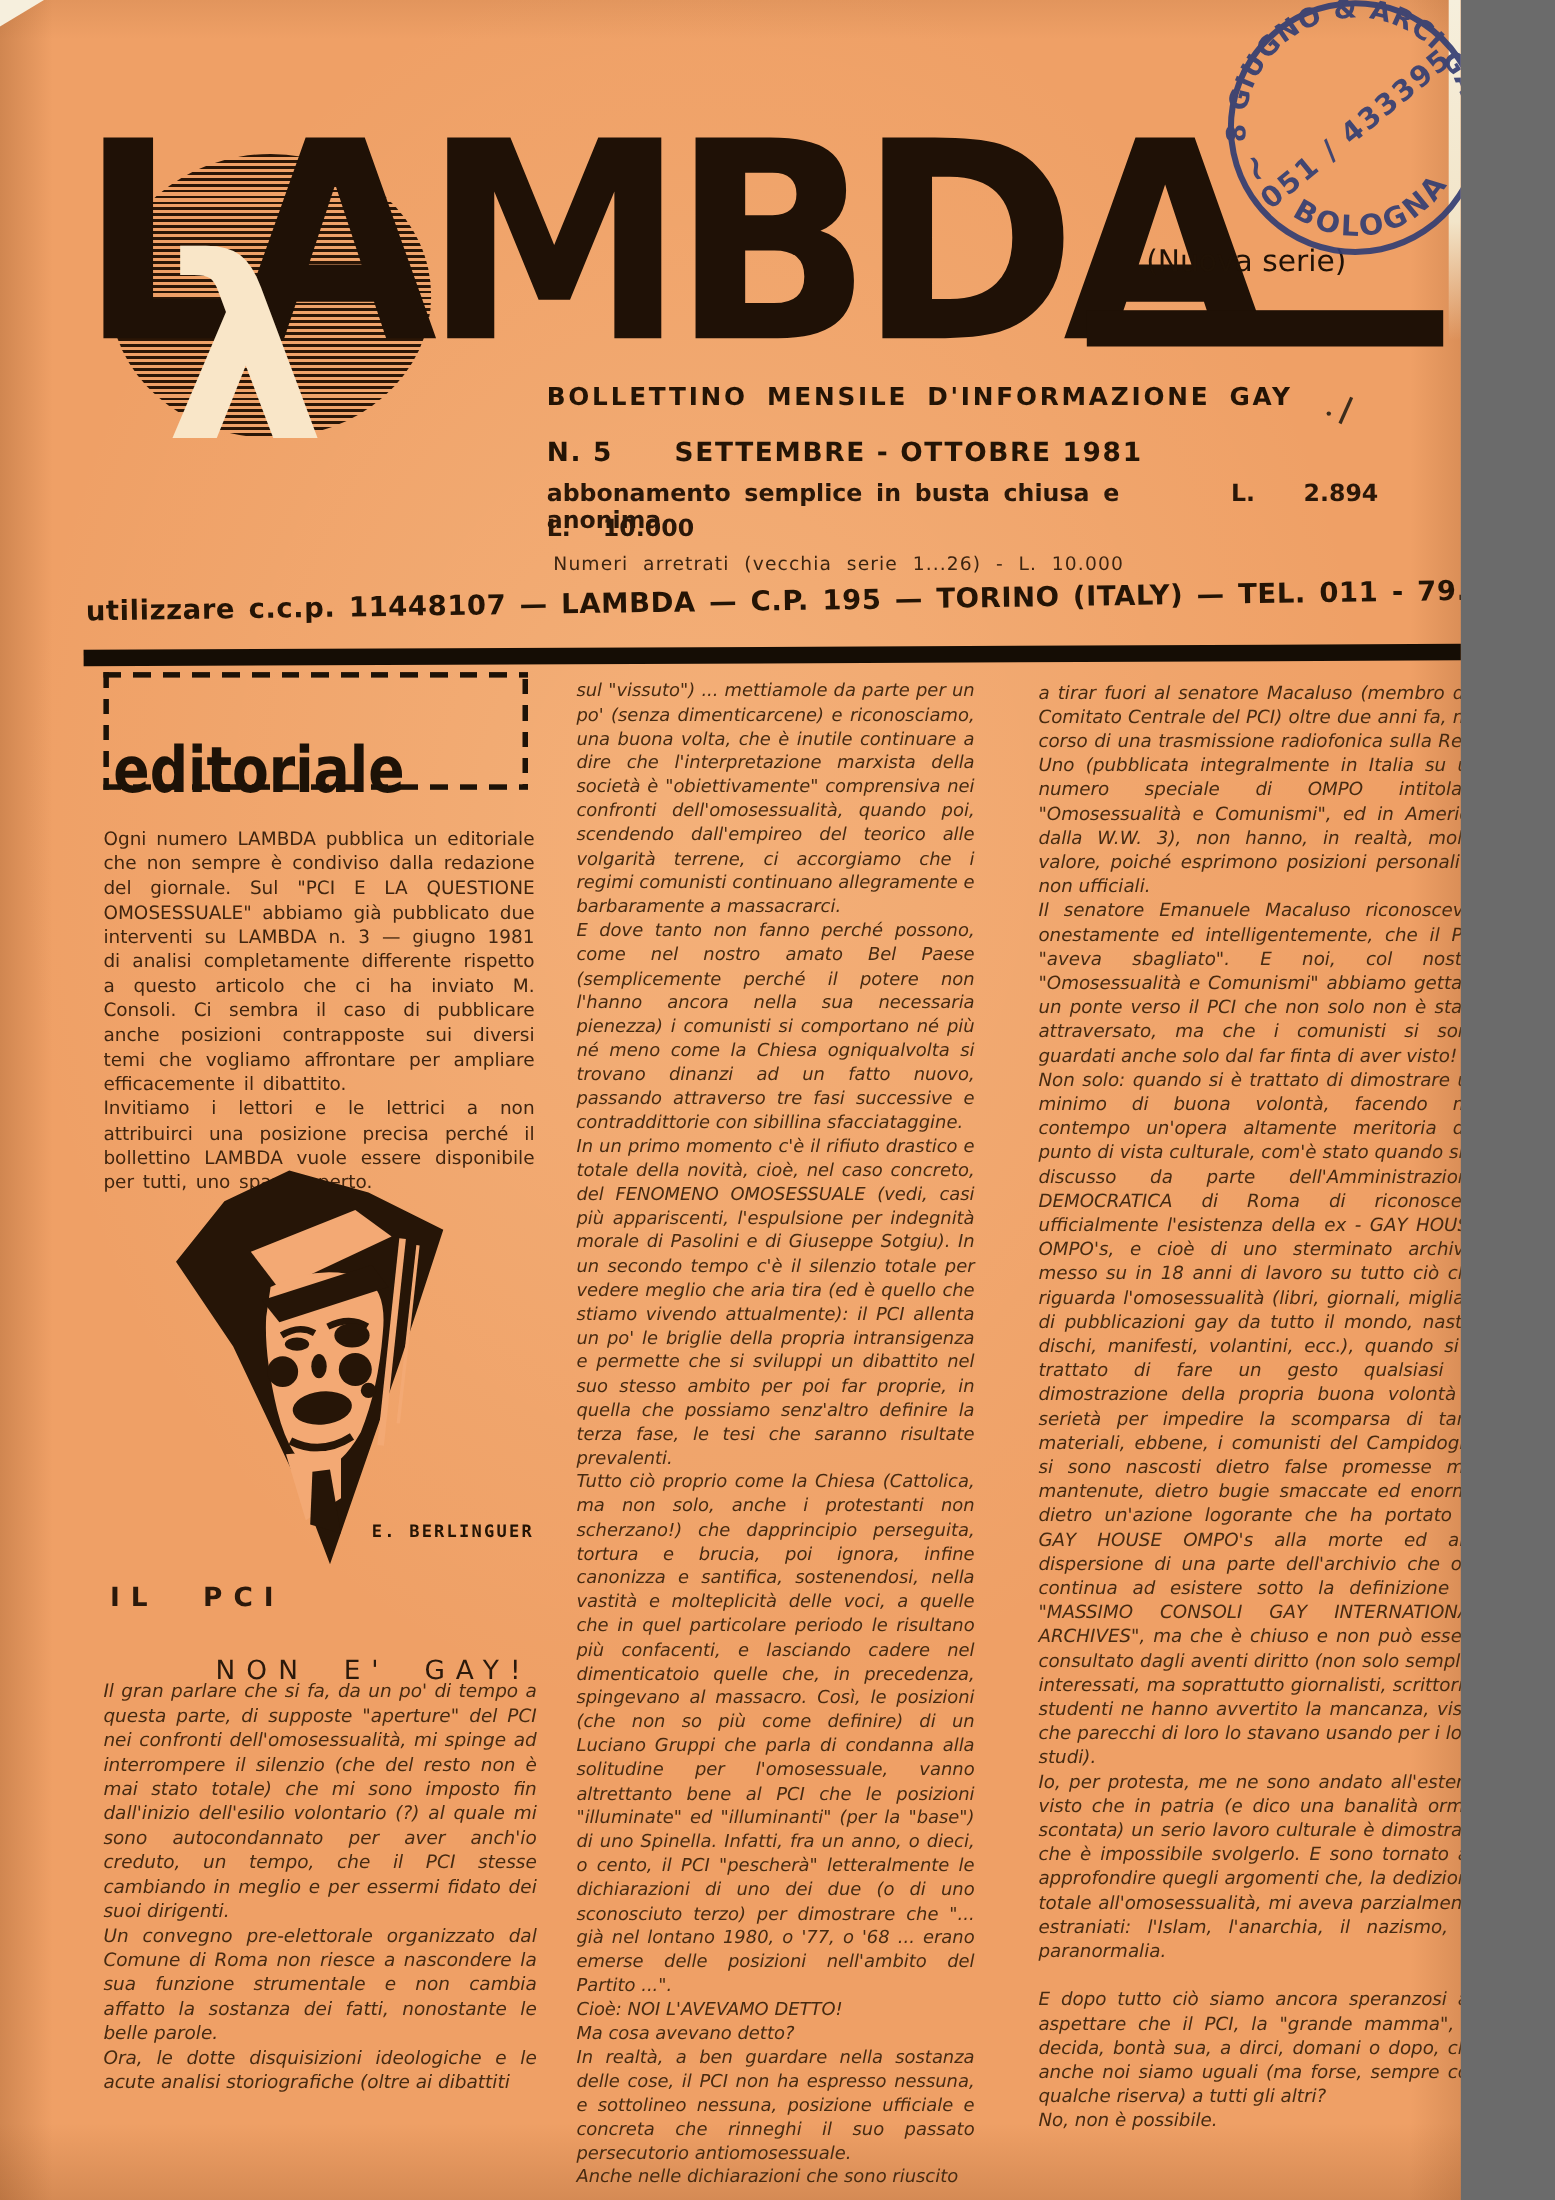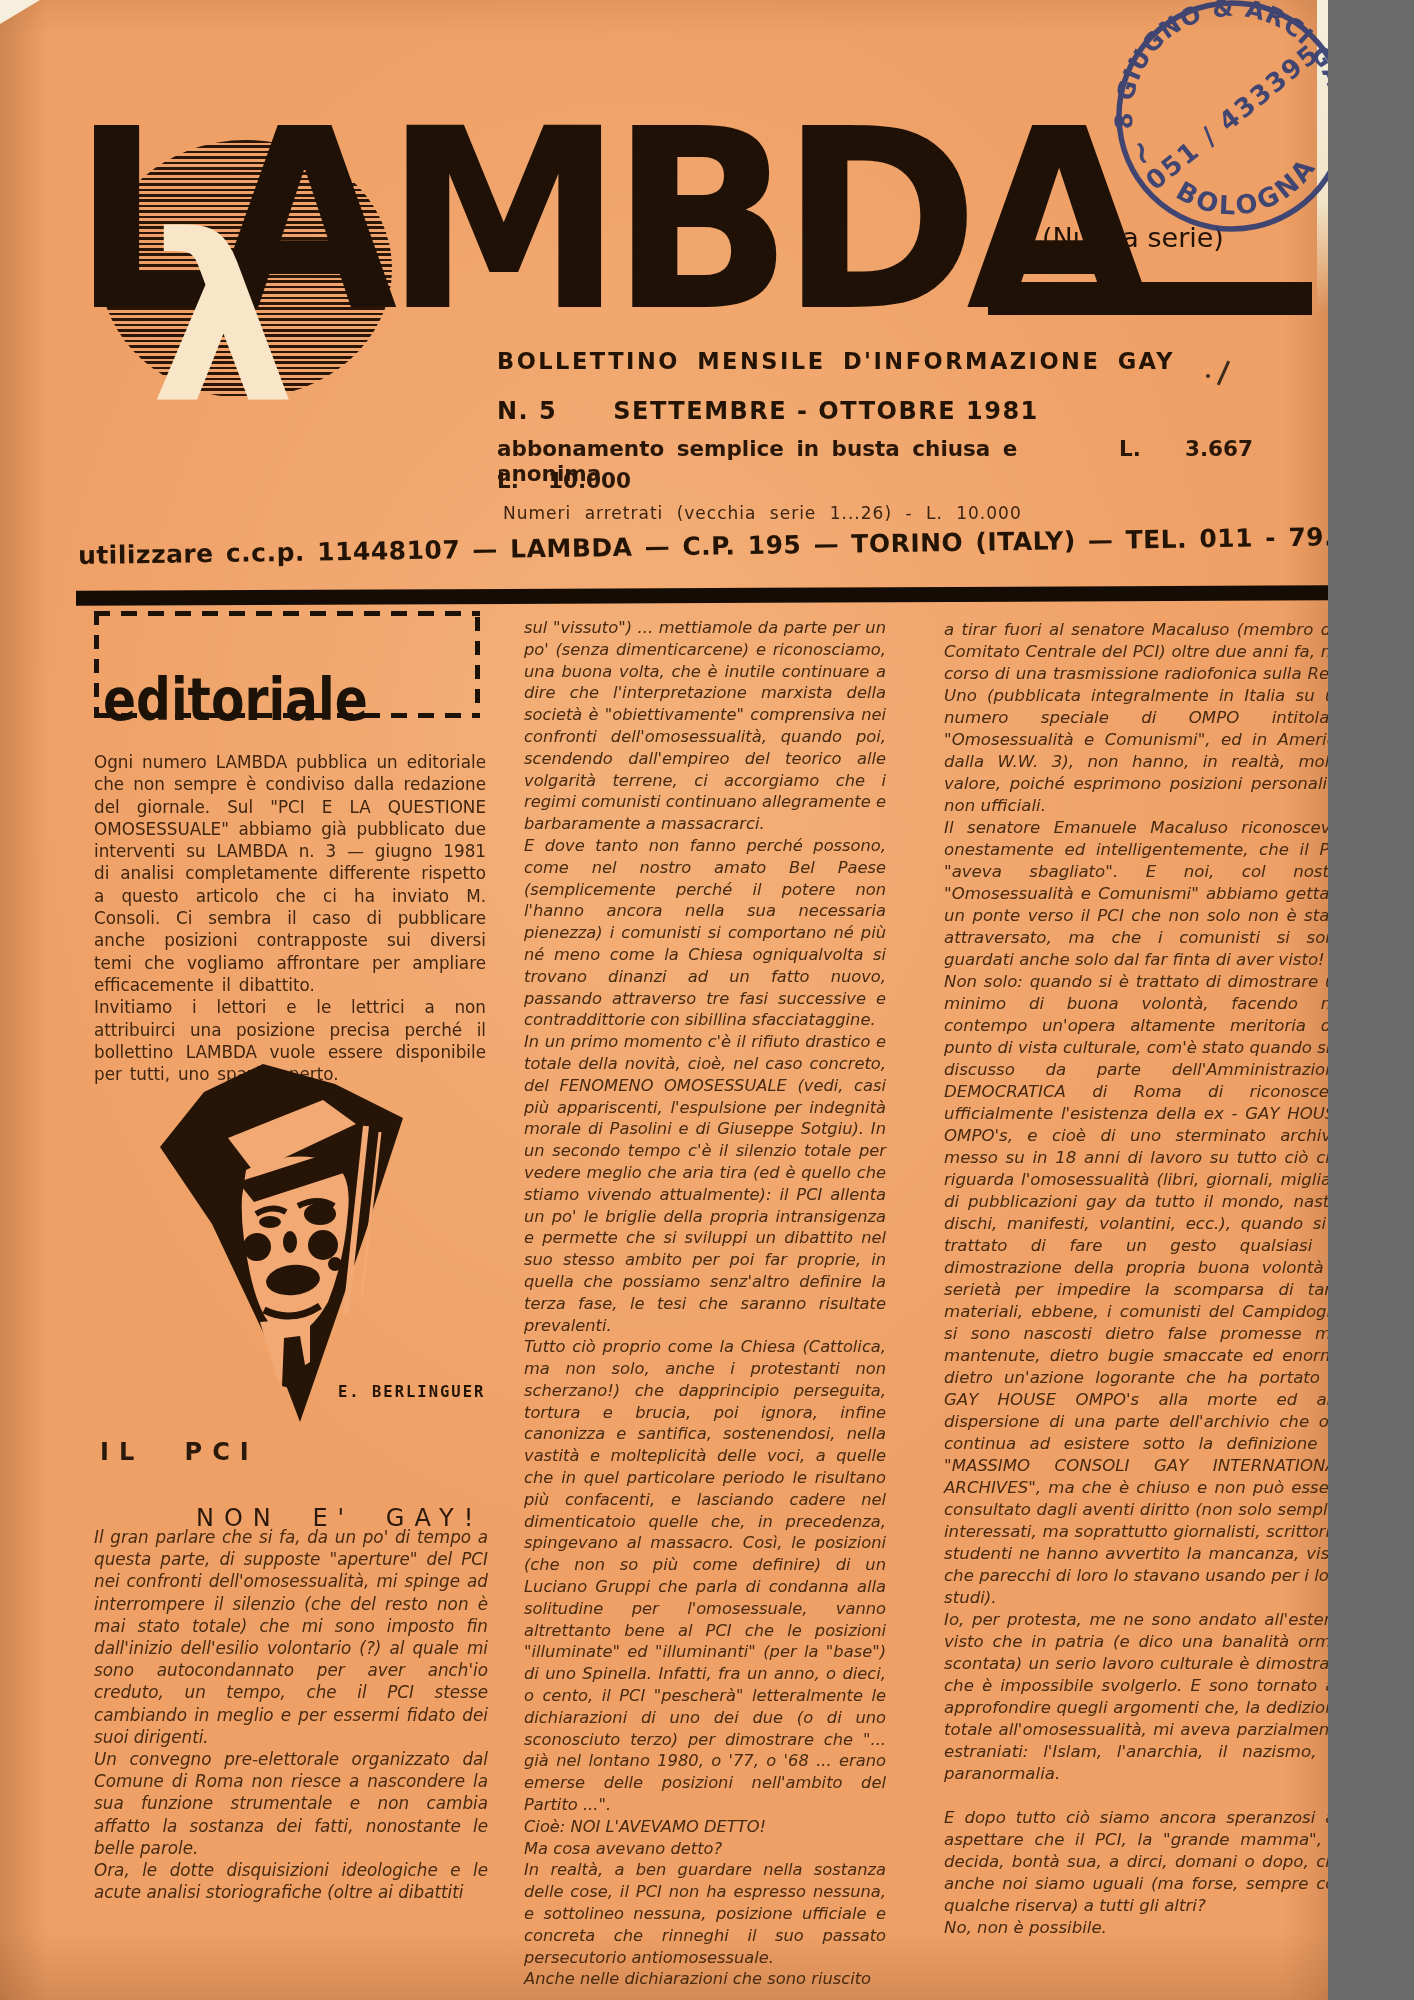--- a/index.html
+++ b/index.html
@@ -106,21 +106,21 @@
   </svg>
 
   <div class="abs subtitle">BOLLETTINO MENSILE D'INFORMAZIONE GAY</div>
   <div class="abs issue-line">
     <span class="num">N. 5</span><span>SETTEMBRE - OTTOBRE 1981</span>
   </div>
   <div class="abs subline sub1">
     <span>abbonamento semplice in busta chiusa e anonima</span>
     <span class="sub-price">
       <span>L.</span>
-      <span>3.667</span>
+      <span>2.894</span>
     </span>
   </div>
   <div class="abs subline sub2">
     <span class="sub-price">
       <span>L.</span>
       <span>10.000</span>
     </span>
   </div>
   <div class="abs backissues">Numeri arretrati (vecchia serie 1...26) - L. 10.000</div>
   <div class="abs contact">utilizzare c.c.p. 11448107 — LAMBDA — C.P. 195 — TORINO (ITALY) — TEL. 011 - 79.85.37 - 650.35.08</div>

